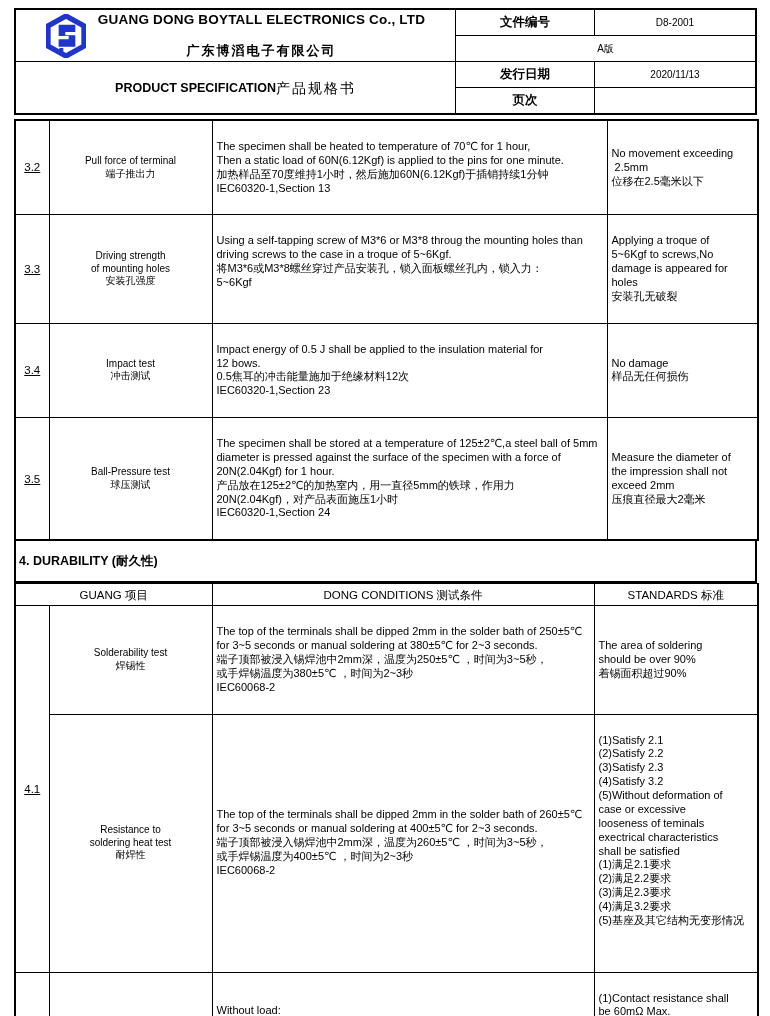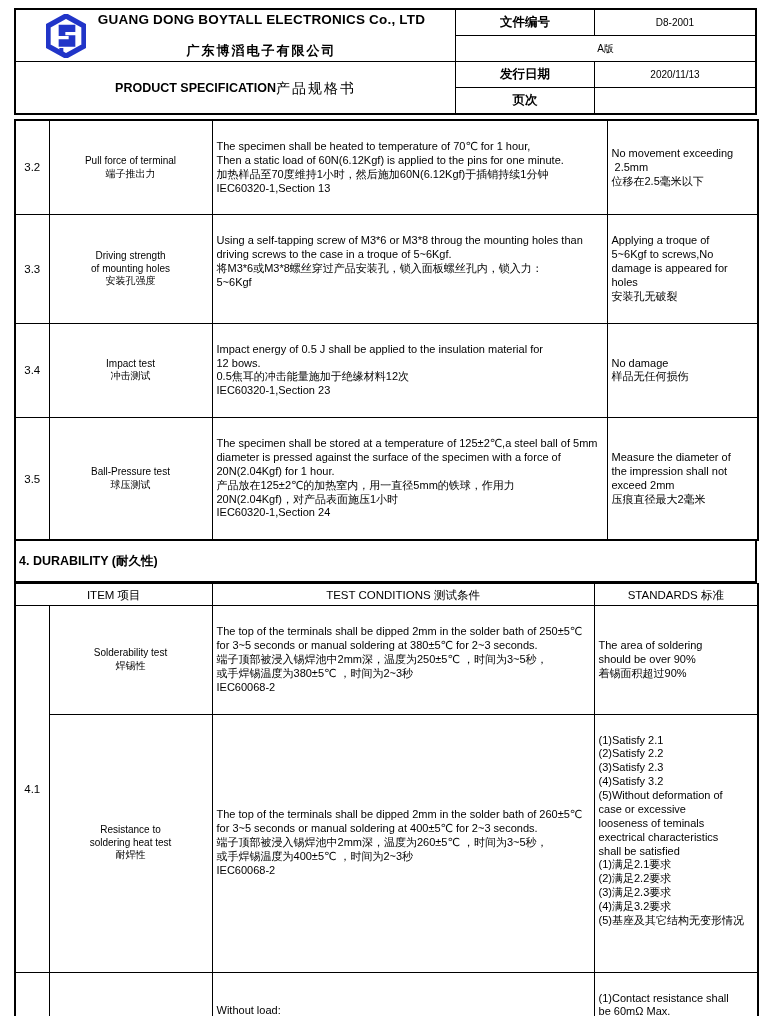--- a/index.html
+++ b/index.html
@@ -26,21 +26,21 @@
   .meta-row:last-child { border-bottom:none; }
   .meta-label { width:139px; border-right:1px solid #000; display:flex; align-items:center; justify-content:center; font-weight:bold; font-size:12.5px; box-sizing:border-box; }
   .meta-value { flex:1; display:flex; align-items:center; justify-content:center; font-weight:normal; font-size:10px; white-space:pre-wrap; }
   .logo { width:40px; height:44px; flex:0 0 auto; color:#2135C8; }
 
   
   table { border-collapse:collapse; table-layout:fixed; width:743px; }
   table.spec { border:2px solid #000; }
   .t3 { margin-top:4px; }
   td, th { border:1px solid #000; box-sizing:border-box; font-size:11px; line-height:1.26; padding:19px 4px; }
-  .id-cell { text-align:center; vertical-align:middle; font-size:11.5px; padding:0; }
+  .id-cell { text-align:center; vertical-align:middle; font-size:11.5px; padding:0;text-decoration:underline; }
   .item-cell { text-align:center; vertical-align:middle; white-space:pre-wrap; font-size:10px; }
   .cond-cell { vertical-align:top; white-space:pre-wrap; }
   .std-cell { vertical-align:middle; white-space:pre-wrap; }
   .vtop { vertical-align:top; }
   .vmid { vertical-align:middle; }
 
   
   .band { border:2px solid #000; border-top-width:0; box-sizing:border-box; height:42px; display:flex; align-items:center; padding-left:3px; font-weight:bold; font-size:12.5px; }
   .t4 { margin-top:0; border-top-width:0 !important; }
   .t4 th { font-weight:normal; font-size:11.5px; text-align:center; vertical-align:middle; height:22px; padding:1px 2px; }
@@ -151,22 +151,22 @@
 
   <table class="spec t4">
     <colgroup>
         <col style="width:34px">
         <col style="width:163px">
         <col style="width:382px">
         <col style="width:164px">
       </colgroup>
     <tbody>
         <tr>
-      <th colspan="2">ITEM 项目</th>
-      <th>TEST CONDITIONS 测试条件</th>
+      <th colspan="2">GUANG 项目</th>
+      <th>DONG CONDITIONS 测试条件</th>
       <th>STANDARDS 标准</th>
     </tr>
     <tr style="height:86px">
       <td class="id-cell" rowspan="2">4.1</td>
       <td class="item-cell">Solderability test
 焊锡性</td>
       <td class="cond-cell">The top of the terminals shall be dipped 2mm in the solder bath of 250±5℃ for 3~5 seconds or manual soldering at 380±5℃ for 2~3 seconds.
 端子顶部被浸入锡焊池中2mm深，温度为250±5℃ ，时间为3~5秒，
 或手焊锡温度为380±5℃ ，时间为2~3秒
 IEC60068-2</td>

